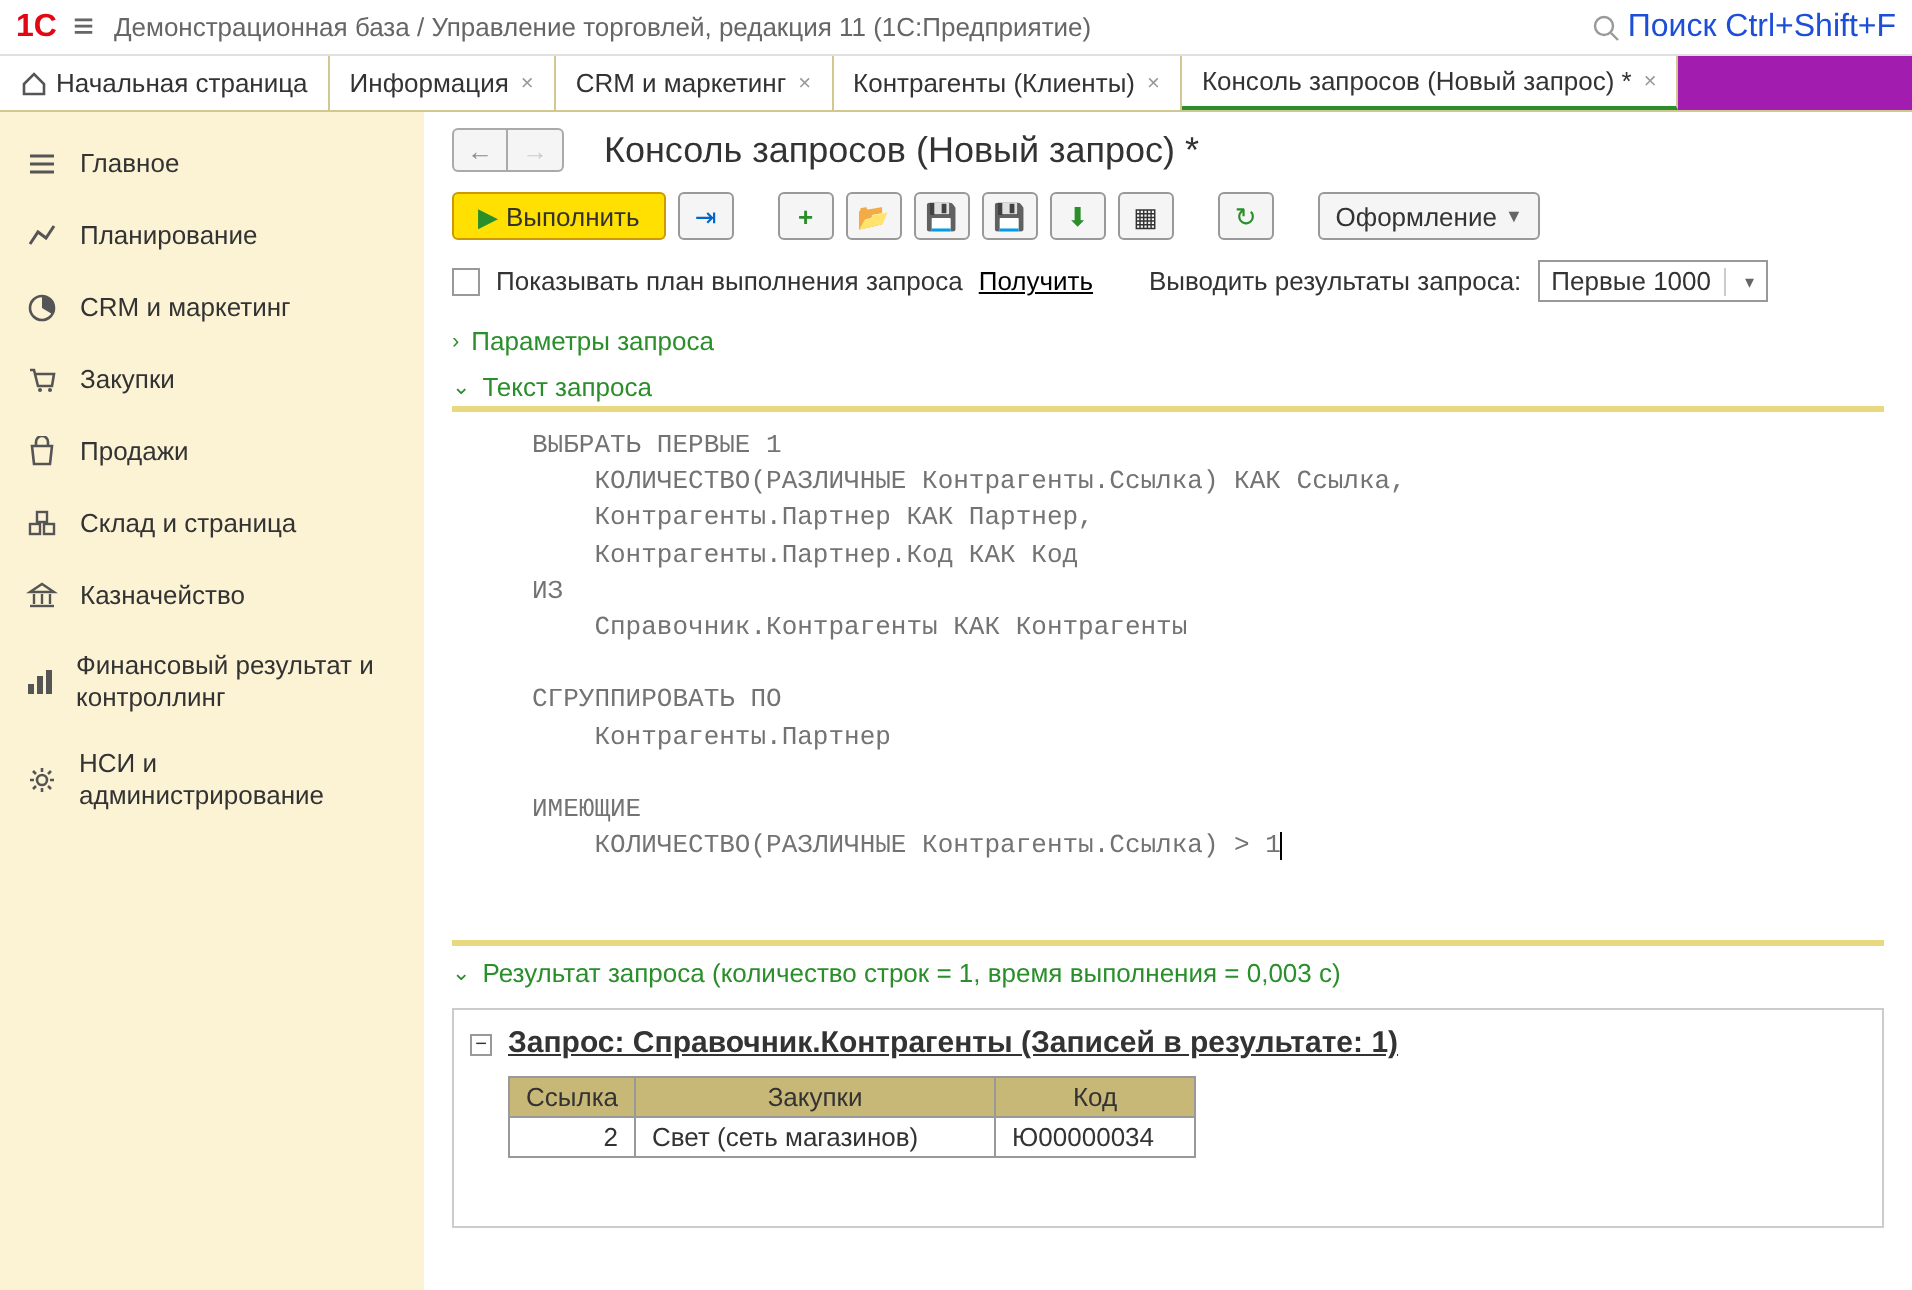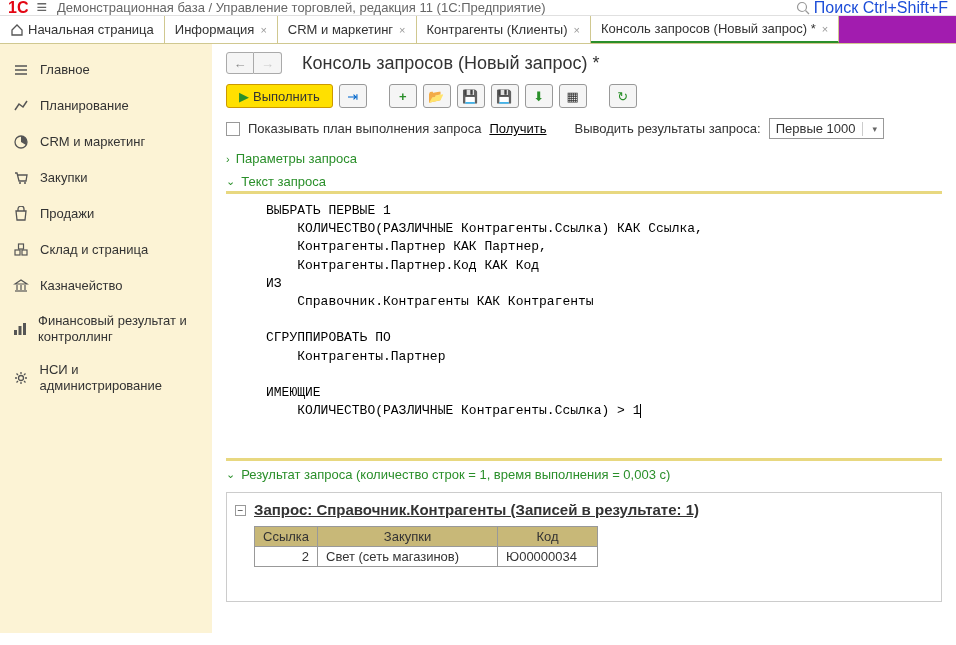--- a/index.html
+++ b/index.html
@@ -1,19 +1,19 @@
 <!DOCTYPE html>
 <html><head>
   <meta charset="utf-8">
   <style>
     * { box-sizing: border-box; margin: 0; padding: 0; }
     body { font-family: Arial, sans-serif; font-size: 13px; color: #333; background: #fff; width: 956px; height: 645px; overflow: hidden; }
     
     
-    .header { height: 16px; background: #fff; display: flex; align-items: center; padding: 0 8px; border-bottom: 1px solid #e0e0e0; }
+    .header { height: 28px; background: #fff; display: flex; align-items: center; padding: 0 8px; border-bottom: 1px solid #e0e0e0; }
     .logo-1c { color: #e30613; font-weight: bold; font-size: 16px; margin-right: 8px; }
     .menu-icon { font-size: 18px; color: #666; margin-right: 10px; cursor: pointer; }
     .header-title { color: #666; flex: 1; }
     .search-box { display: flex; align-items: center; color: #1d4ed8; font-size: 16px; }
     .search-box svg { margin-right: 4px; }
     
     
     .tabs { height: 28px; background: #a21caf; display: flex; align-items: stretch; border-bottom: 1px solid #d0c890; }
     .tab { display: flex; align-items: center; padding: 0 10px; border-right: 1px solid #d0c890; cursor: pointer; background: #fff; }
     .tab.home { background: #fff; }
@@ -54,21 +54,21 @@
     .link { color: #000000; text-decoration: underline; cursor: pointer; }
     .select-box { border: 1px solid #999; padding: 2px 6px; display: flex; align-items: center; gap: 6px; background: #fff; }
     .select-divider { border-left: 1px solid #ccc; height: 14px; }
     
     
     .section { margin-bottom: 4px; }
     .section-header { display: flex; align-items: center; color: #2a8f2a; font-size: 13px; cursor: pointer; padding: 2px 0; }
     .section-toggle { margin-right: 6px; font-size: 11px; }
     
     
-    .query-editor { border-top: 3px solid #e8d880; border-bottom: 3px solid #e8d880; padding: 8px 8px 8px 40px; font-family: 'Courier New', monospace; font-size: 13px; line-height: 1.4; white-space: pre; color: #000000; height: 270px; position: relative; }
+    .query-editor { border-top: 3px solid #e8d880; border-bottom: 3px solid #e8d880; padding: 8px 8px 8px 40px; font-family: 'Courier New', monospace; font-size: 13px; line-height: 1.4; white-space: pre; color: #737373; height: 270px; position: relative; }
     
     
     .result-area { border: 1px solid #ccc; padding: 8px; margin-top: 8px; background: #fff; min-height: 110px; }
     .result-tree { display: flex; align-items: flex-start; }
     .tree-toggle { border: 1px solid #999; width: 11px; height: 11px; display: flex; align-items: center; justify-content: center; font-size: 10px; margin-right: 8px; margin-top: 4px; cursor: pointer; line-height: 1; }
     .result-content { flex: 1; }
     .result-title { font-size: 15px; font-weight: bold; text-decoration: underline; margin-bottom: 8px; }
     .result-table { border-collapse: collapse; }
     .result-table th, .result-table td { border: 1px solid #999; padding: 2px 8px; text-align: left; }
     .result-table th { background: #c8b878; font-weight: normal; text-align: center; }
@@ -244,20 +244,24 @@
           <span style="color:#2a8f2a">⬇</span>
         </div>
       <div class="btn btn-icon">
           <span>▦</span>
         </div>
       <div class="toolbar-gap"></div>
       <div class="btn btn-icon">
           <span style="color:#2a8f2a">↻</span>
         </div>
       <div class="toolbar-gap"></div>
+      <div class="btn">
+        <span>Оформление</span>
+        <span class="dropdown-arrow">▼</span>
+      </div>
     </div>
 
     <div class="filter-row">
       <div class="checkbox"></div>
       <span>Показывать план выполнения запроса</span>
       <span class="link">Получить</span>
       <span style="margin-left:20px">Выводить результаты запроса:</span>
       <div class="select-box">
         <span>Первые 1000</span>
         <span class="select-divider"></span>

